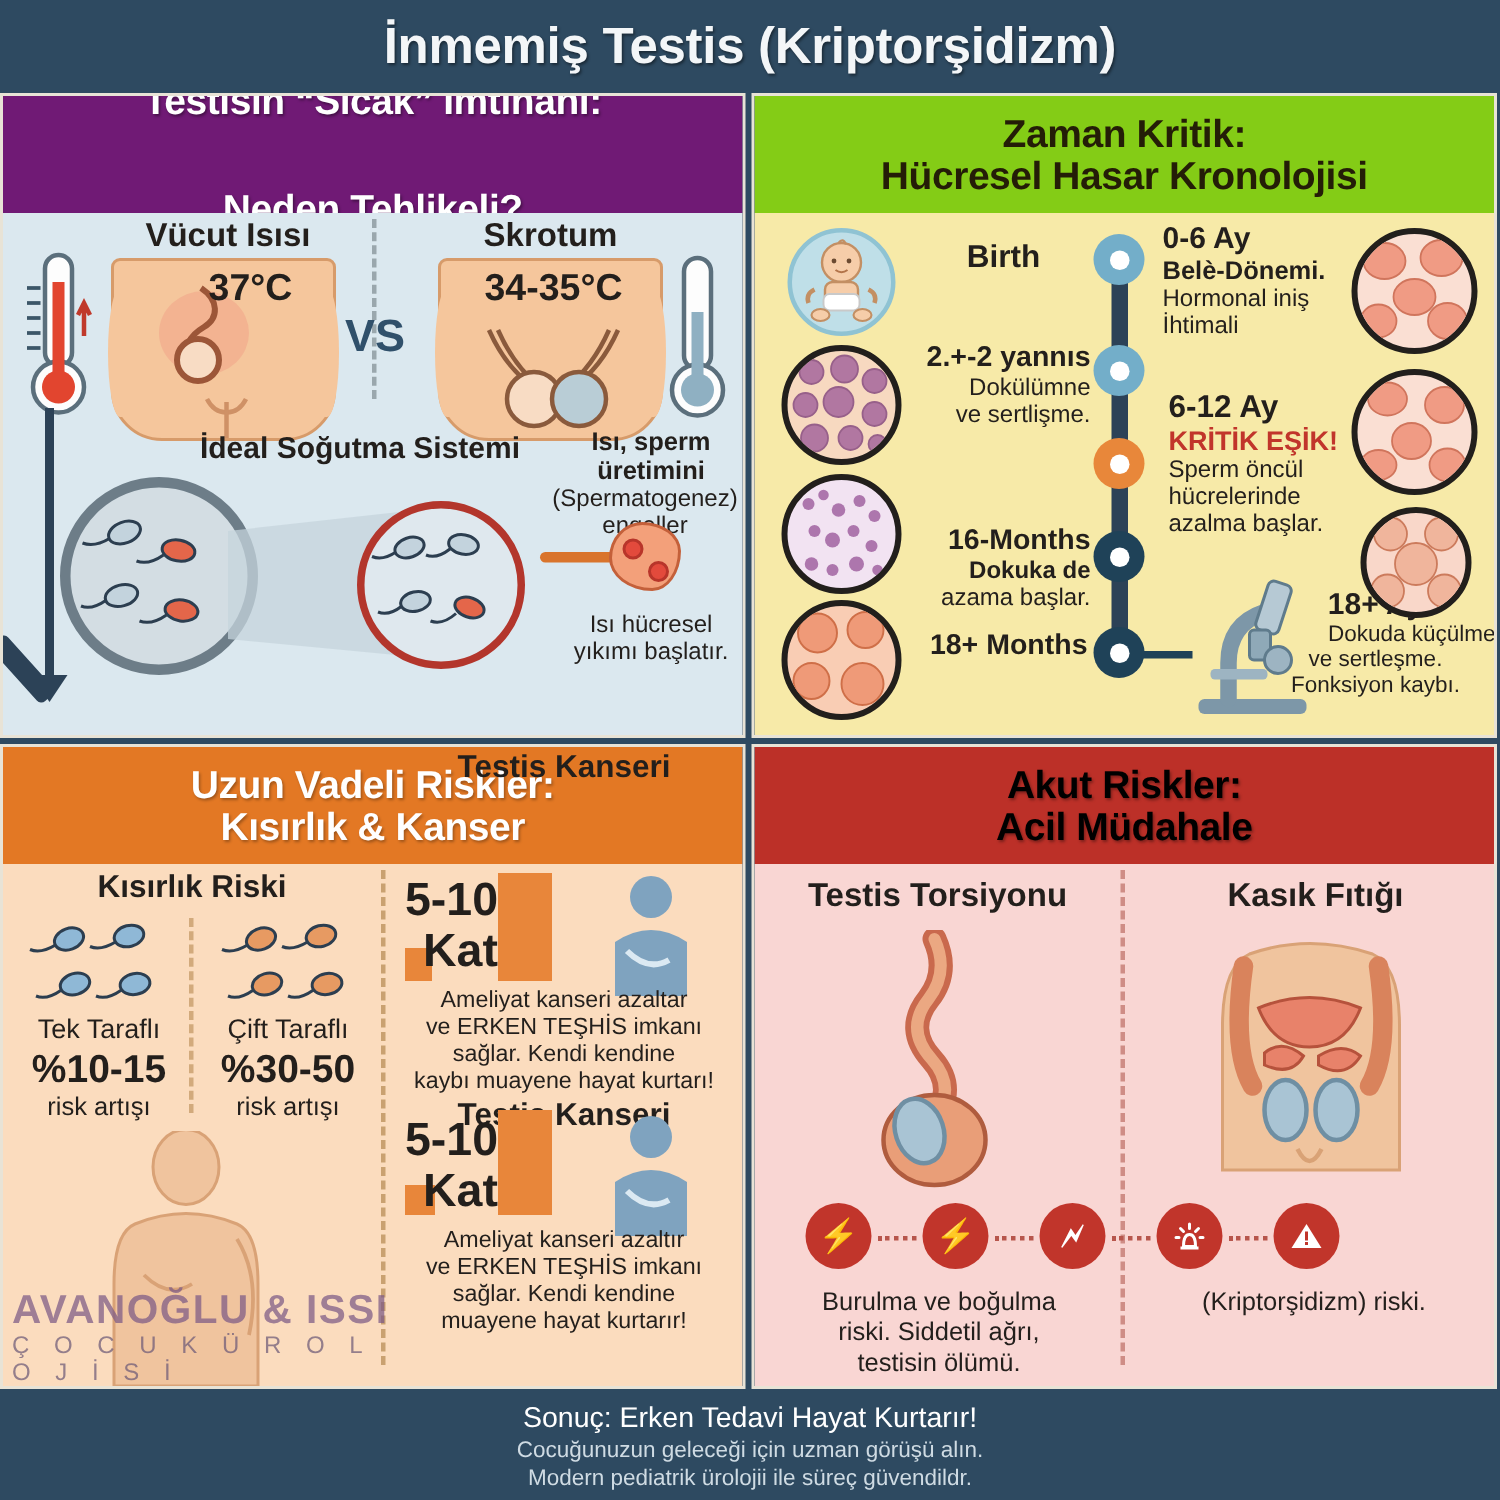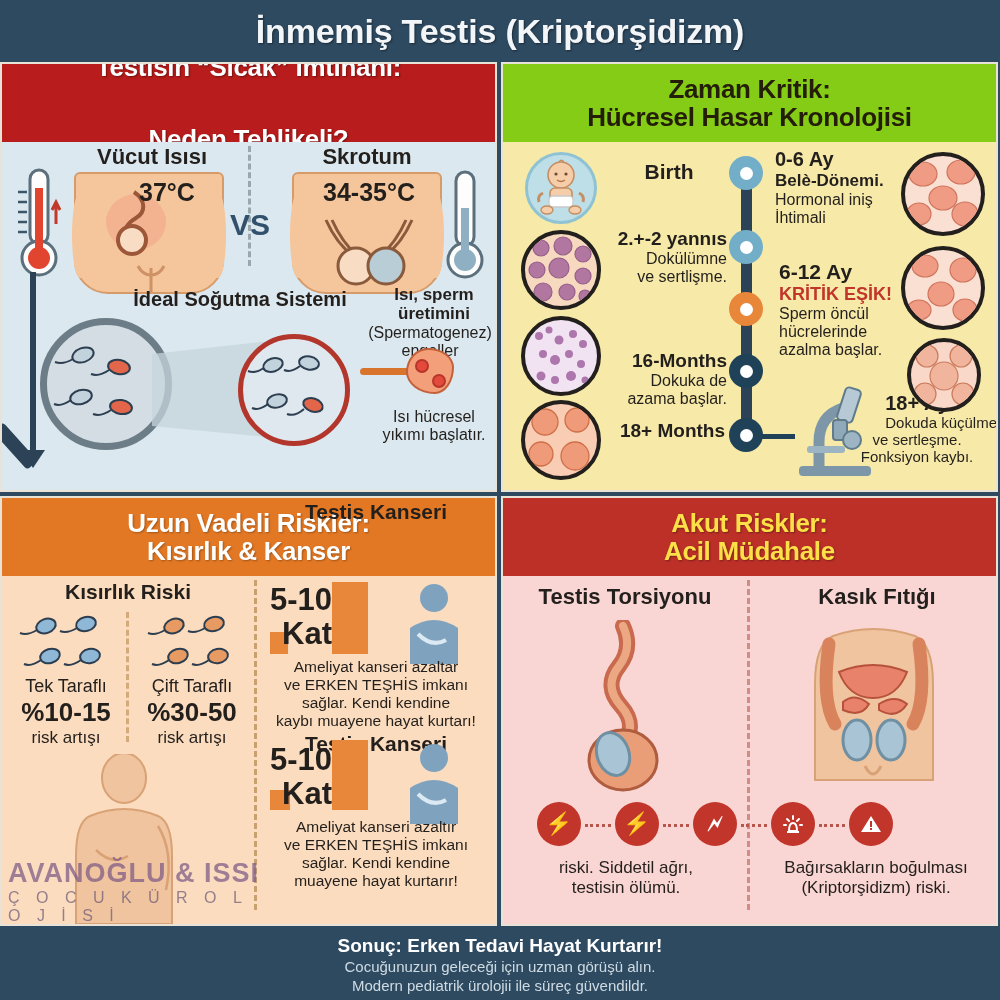--- a/index.html
+++ b/index.html
@@ -27,24 +27,24 @@
   .q-tl { left: 0;   top: 0; }
   .q-tr { left: 501px; top: 0; }
   .q-bl { left: 0;   top: 434px; }
   .q-br { left: 501px; top: 434px; }
 
   .q-header {
     height: 78px; display: flex; flex-direction: column; align-items: center;
     justify-content: center; text-align: center; line-height: 1.08;
     font-size: 26px; font-weight: bold; letter-spacing: -0.3px;
   }
-  .q-header.dark  { background: #b91c1c; color: #ffffff; text-shadow: 1px 1px 2px rgba(0,0,0,.4); gap: 44px; }
+  .q-header.dark  { background: #701a75; color: #ffffff; text-shadow: 1px 1px 2px rgba(0,0,0,.4); gap: 44px; }
   .q-header.yellow{ background: #84cc16; color: #241d07; }
   .q-header.orange{ background: #e37824; color: #ffffff; text-shadow: 1px 1px 2px rgba(0,0,0,.3); }
-  .q-header.red   { background: #bc3028; color: #fde047; text-shadow: 1px 1px 2px rgba(0,0,0,.35); }
+  .q-header.red   { background: #bc3028; color: #000000; text-shadow: 1px 1px 2px rgba(0,0,0,.35); }
 
   .q-body { position: relative; height: 348px; }
   .bg-blue   { background: #dbe8ef; }
   .bg-yellow { background: #f7eaa8; }
   .bg-peach  { background: #fbdcbe; }
   .bg-pink   { background: #f9d6d3; }
 
   
   .lbl { position: absolute; text-align: center; color: #231f1c; }
   .b   { font-weight: bold; }
@@ -116,21 +116,21 @@
     color:#fff; font-size:22px; font-weight:bold;
   }
   .badge-dash { position:absolute; height:0; border-top:3px dotted #b7564c; }
 
   
   .footer {
     position:absolute; left:0; top:930px; width:1000px; height:70px;
     background:#2e4a61; display:flex; flex-direction:column;
     align-items:center; justify-content:center; text-align:center; color:#e8eef2;
   }
-  .footer .f1 { font-size:19px; font-weight:bold; color:#ffffff; }
+  .footer .f1 { font-size:19px; font-weight:normal; color:#ffffff; }
   .footer .f2 { font-size:15px; color:#cfdbe3; line-height:1.3; }
 
   
   .watermark { position:absolute; left:8px; top:858px; width:268px; 
                pointer-events:none; }
   .wm1 { font-size:27px; font-weight:bold; color:#7c5a86; opacity:.72; letter-spacing:1px; }
   .wm2 { font-size:16px; color:#6d5a78; opacity:.72; letter-spacing:6px; }
 </style>
 </head>
 <body>
@@ -341,21 +341,21 @@
         <div class="lbl b" style="left:110px; top:18px; width:112px; font-size:21px;">Birth</div>
 
         <div class="lbl" style="left:92px; top:86px; width:132px; text-align:right;">
           <div class="b" style="font-size:19px;">2.+-2 yannıs</div>
           <div style="font-size:16px; line-height:1.12;">Dokülümne</div>
           <div style="font-size:16px; line-height:1.12;">ve sertlişme.</div>
         </div>
 
         <div class="lbl" style="left:92px; top:208px; width:132px; text-align:right;">
           <div class="b" style="font-size:19px;">16-Months</div>
-          <div style="font-size:16px; line-height:1.12;">Dokuka de</div>
+          <div style="font-size:16px; line-height:1.12;font-weight:bold;">Dokuka de</div>
           <div style="font-size:16px; line-height:1.12;">azama başlar.</div>
         </div>
 
         <div class="lbl b" style="left:96px; top:278px; width:126px; text-align:right; font-size:19px;">18+ Months</div>
 
         <div class="lbl" style="left:272px; top:6px; width:142px; text-align:left;">
           <div class="b" style="font-size:20px;">0-6 Ay</div>
           <div class="b" style="font-size:17px;">Belè-Dönemi.</div>
           <div style="font-size:16px; line-height:1.12;">Hormonal iniş</div>
           <div style="font-size:16px; line-height:1.12;">İhtimali</div>
@@ -563,25 +563,25 @@
         <div class="badge-dash" style="left:316px; top:248px; width:26px;"></div>
         <div class="risk-badge" style="left:346px; top:226px;">
           <svg width="24" height="24" viewBox="0 0 24 24">
             <path d="M12 4 L22 20 H2 Z" fill="#fff"></path>
             <rect x="11" y="9" width="2" height="6" fill="#c1352b"></rect>
             <rect x="11" y="16" width="2" height="2" fill="#c1352b"></rect>
           </svg>
         </div>
 
         <div class="lbl" style="left:6px; top:282px; width:234px; font-size:17px; line-height:1.2;">
+          <div>Burulma ve boğulma</div>
           <div>riski. Siddetil ağrı,</div>
           <div>testisin ölümü.</div>
         </div>
         <div class="lbl" style="left:254px; top:282px; width:238px; font-size:17px; line-height:1.2;">
-          <div>Bağırsakların boğulması</div>
           <div>(Kriptorşidizm) riski.</div>
         </div>
       </div>
     </div>
   </div>
 
   <div class="watermark">
     <div class="wm1">AVANOĞLU &amp; ISSI</div>
     <div class="wm2">Ç O C U K   Ü R O L O J İ S İ</div>
   </div>

